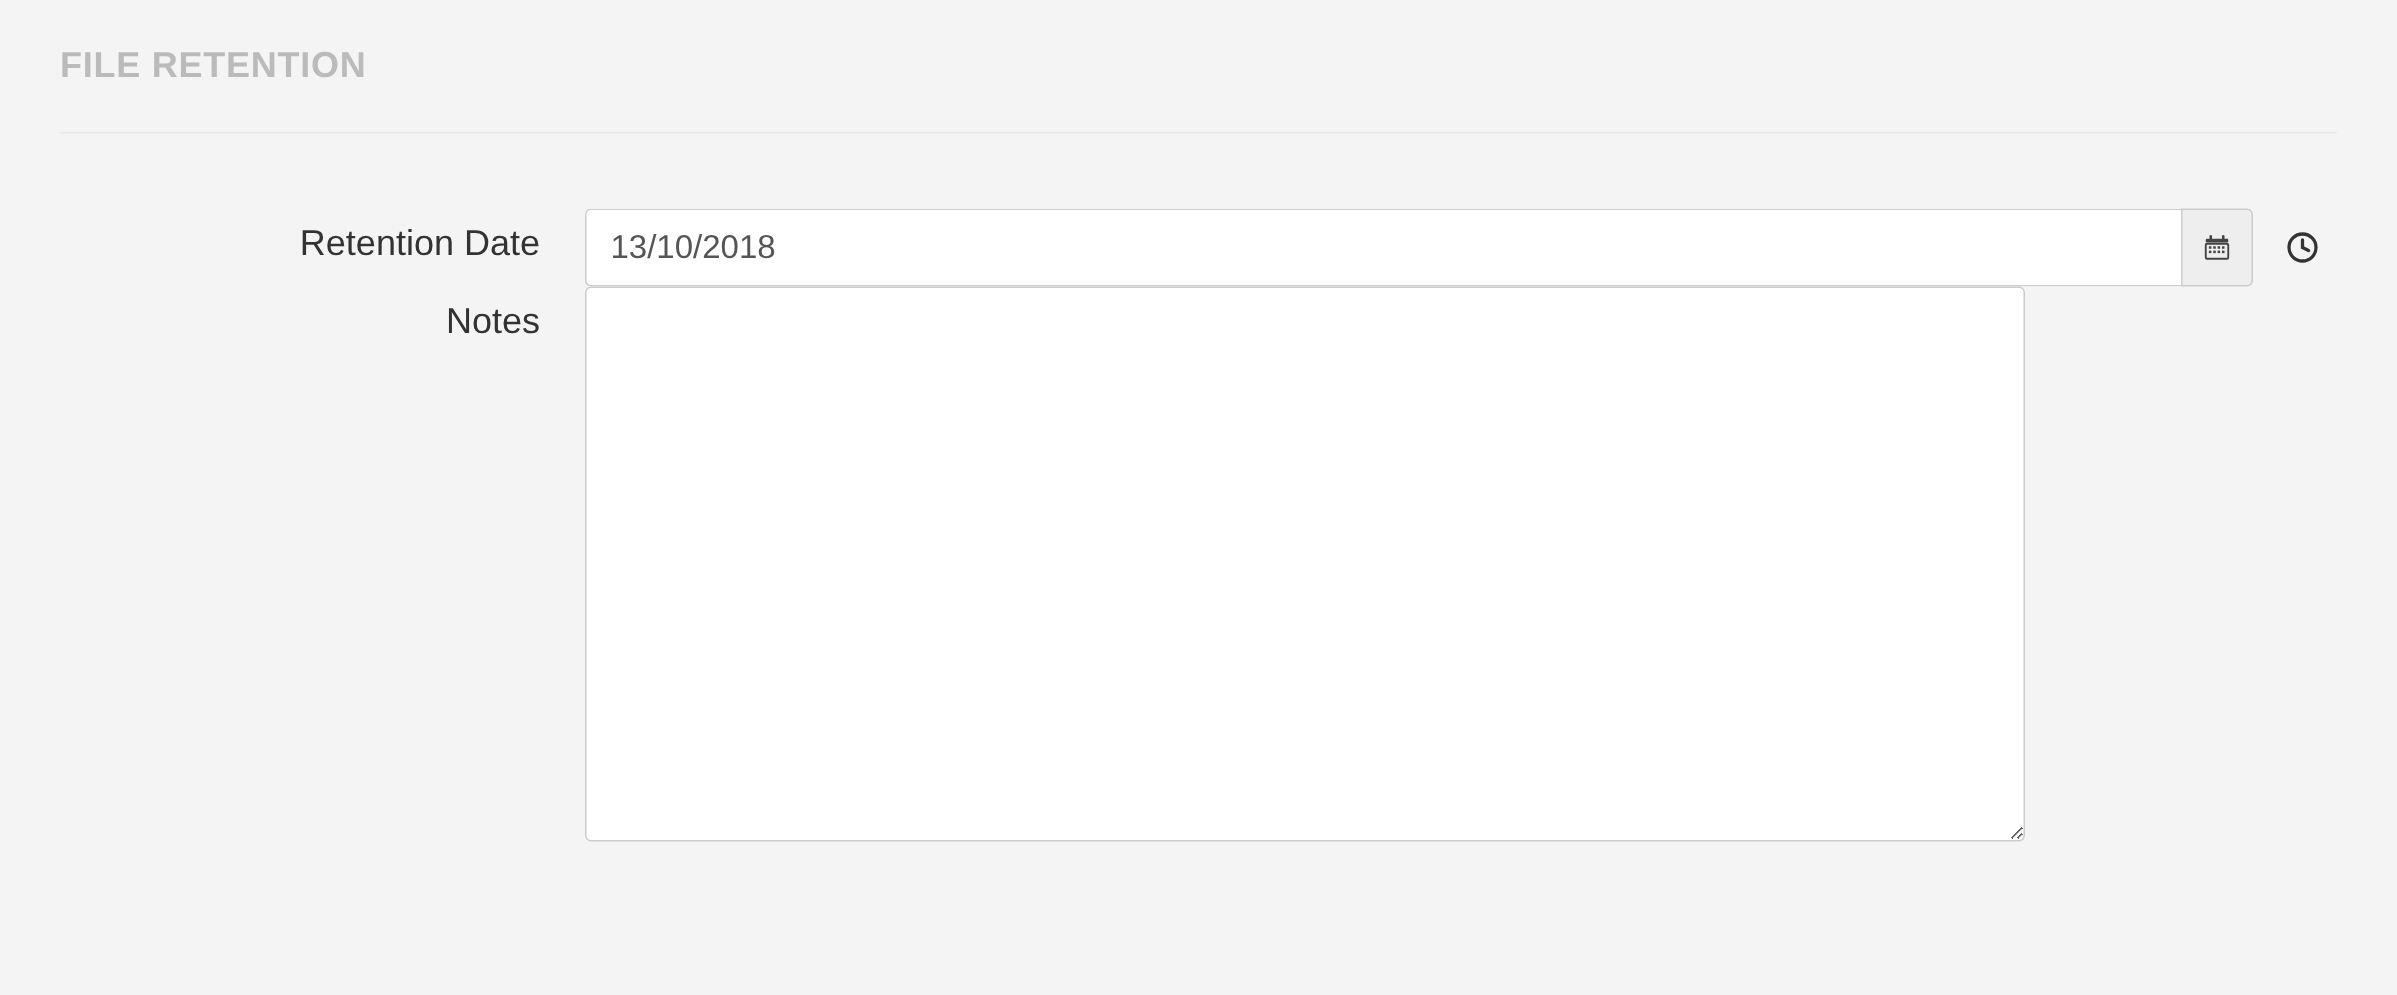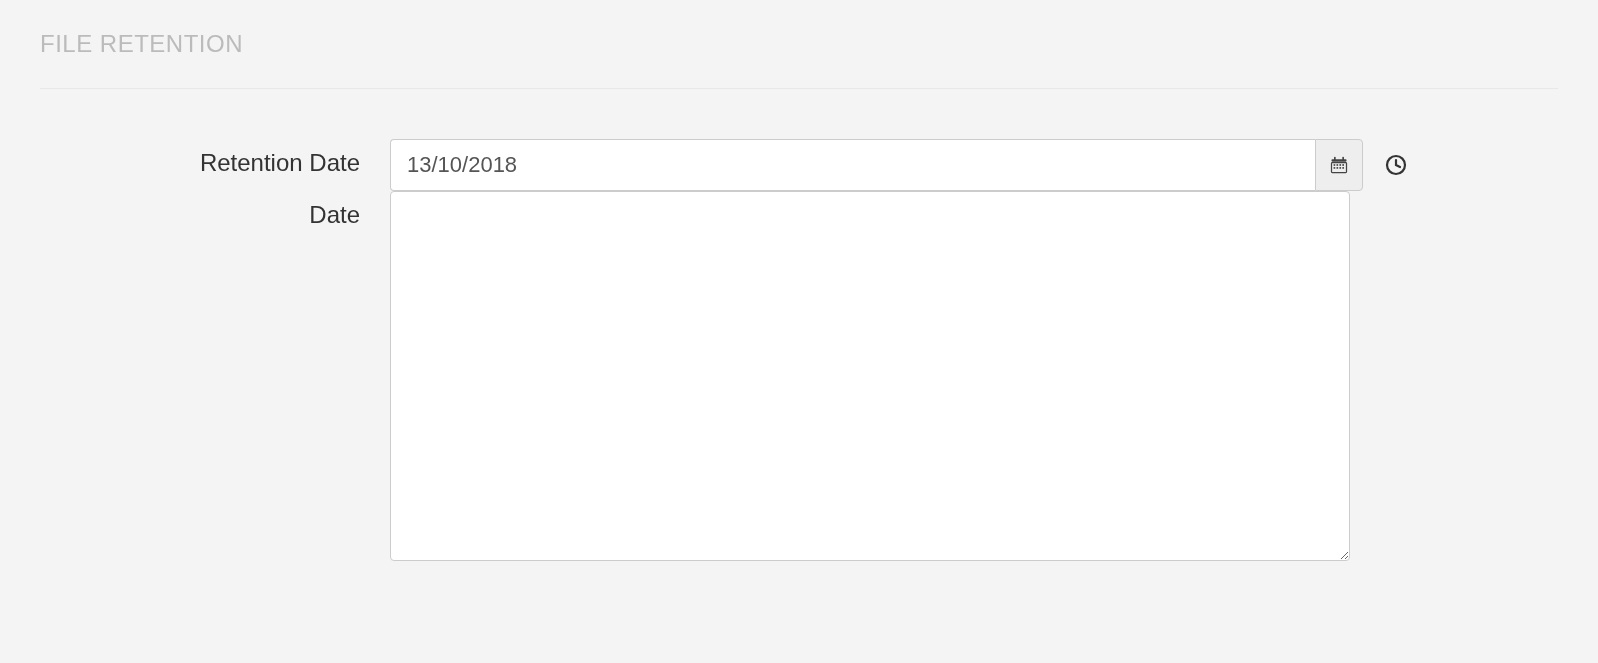--- a/index.html
+++ b/index.html
@@ -10,21 +10,21 @@
     body {
       font-family: "Helvetica Neue", Helvetica, Arial, sans-serif;
       background: #f4f4f4;
       width: 1598px;
       height: 663px;
       padding: 30px 40px;
       color: #333;
     }
     .section-title {
       font-size: 24px;
-      font-weight: 400;
+      font-weight: 700;
       color: #bbbbbb;
       letter-spacing: 0.5px;
       text-transform: uppercase;
       margin-bottom: 30px;
     }
     .hr {
       border: none;
       border-top: 1px solid #e8e8e8;
       margin-bottom: 50px;
     }
@@ -40,21 +40,21 @@
       color: #333;
       padding-top: 10px;
     }
     .form-control-wrap {
       flex: 0 0 auto;
       display: flex;
       align-items: center;
     }
     .input-group {
       display: flex;
-      width: 973px;
+      width: 1112px;
     }
     .input-date {
       flex: 1;
       height: 52px;
       border: 1px solid #ccc;
       border-right: none;
       border-radius: 4px 0 0 4px;
       padding: 0 16px;
       font-size: 22px;
       color: #555;
@@ -138,18 +138,18 @@
           <svg width="24" height="24" viewBox="0 0 24 24" fill="none" stroke="#333" stroke-width="2.2">
             <circle cx="12" cy="12" r="9"></circle>
             <path d="M12 7 L12 12 L16 14" stroke-linecap="round"></path>
           </svg>
         </span>
       </button>
     </div>
   </div>
 
   <div class="form-row">
-    <div class="form-label">Date</div>
+    <div class="form-label">Notes</div>
     <div class="form-control-wrap">
       <textarea class="textarea" style=""></textarea>
     </div>
   </div>
 </div>
 
 </body></html>

